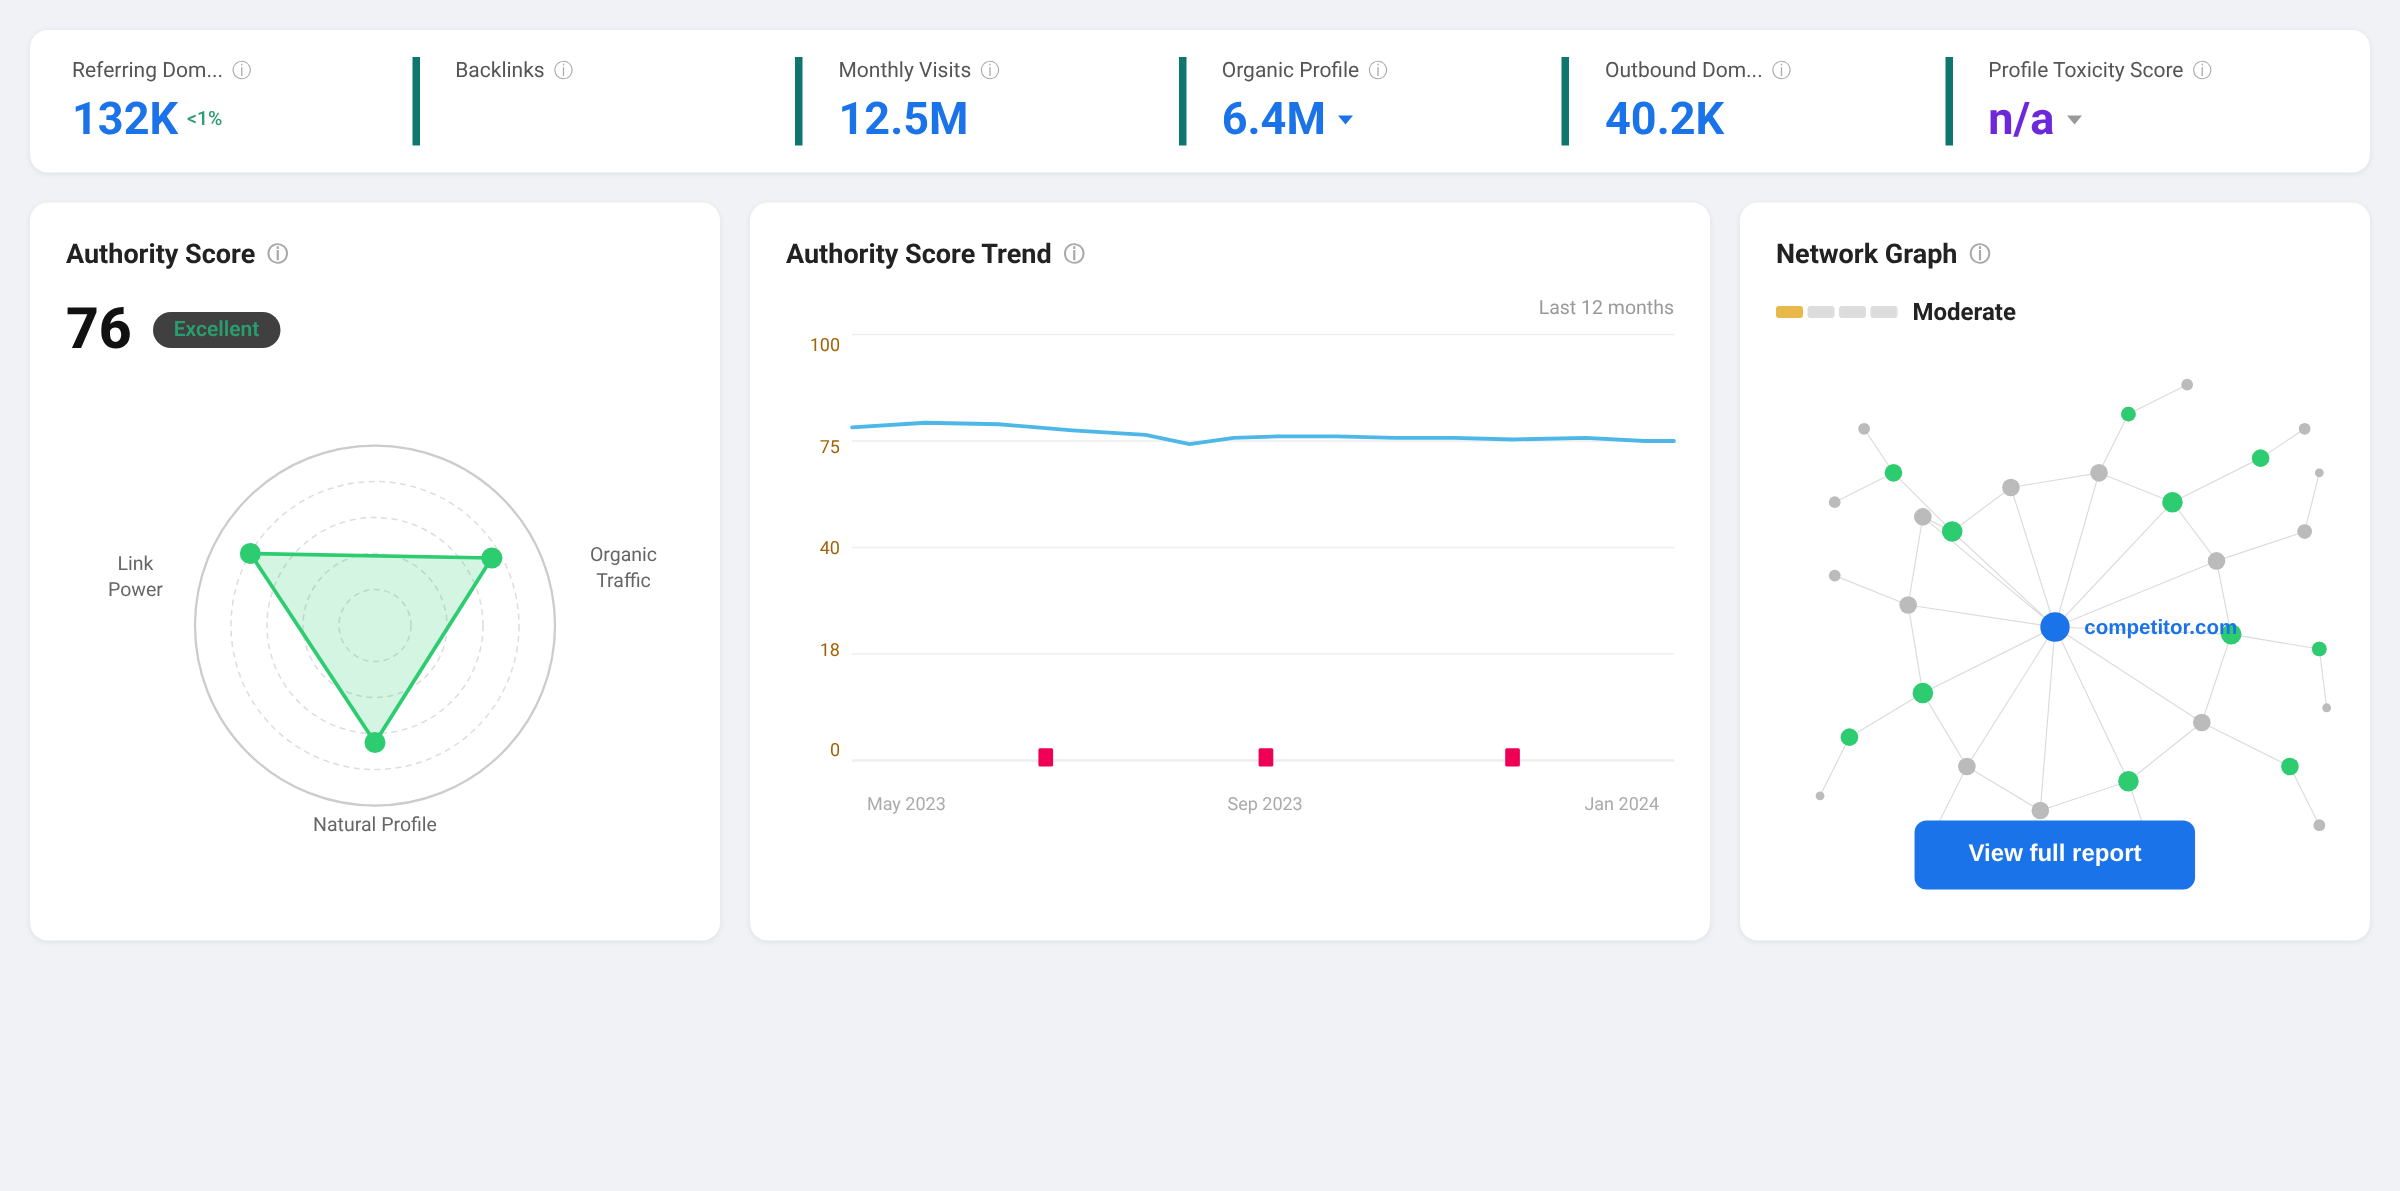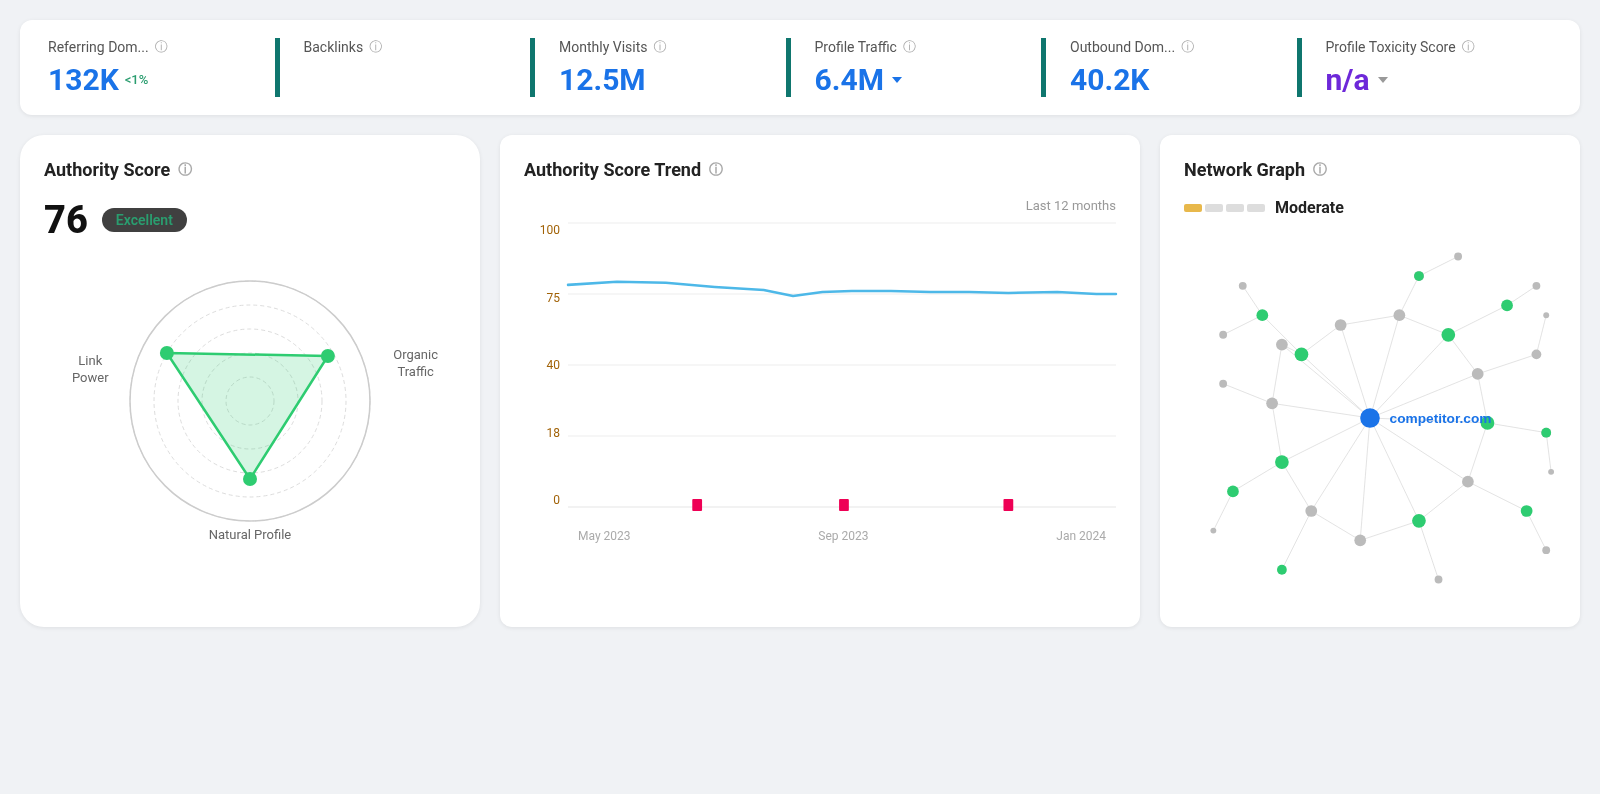--- a/index.html
+++ b/index.html
@@ -68,21 +68,21 @@
     .cards-row {
       display: flex;
       gap: 20px;
     }
     .card {
       background: #fff;
       border-radius: 12px;
       padding: 24px;
       box-shadow: 0 1px 4px rgba(0,0,0,0.08);
     }
-    .card-authority { flex: 0 0 460px; border-radius: 24px; }
+    .card-authority { flex: 0 0 460px; }
     .card-trend { flex: 1; }
     .card-network { flex: 0 0 420px; }
 
     .card-title {
       font-size: 18px;
       font-weight: 700;
       color: #222;
       display: flex;
       align-items: center;
       gap: 8px;
@@ -92,21 +92,21 @@
       color: #aaa;
       font-size: 14px;
       cursor: pointer;
     }
 
     
     .score-row {
       display: flex;
       align-items: center;
       gap: 14px;
-      margin-bottom: 4px;
+      margin-bottom: 20px;
     }
     .score-number {
       font-size: 38px;
       font-weight: 800;
       color: #111;
     }
     .score-badge {
       background: #404040;
       color: #2a9d6f;
       border-radius: 20px;
@@ -260,21 +260,21 @@
       <div class="metric-label">
         <span>Monthly Visits</span> 
         <span class="info-icon">ⓘ</span>
       </div>
       <div class="metric-value">
         <span>12.5M</span>
       </div>
     </div>
     <div class="metric-item">
       <div class="metric-label">
-        <span>Profile Traffic</span> 
+        <span>Organic Profile</span> 
         <span class="info-icon">ⓘ</span>
       </div>
       <div class="metric-value">
         <span>6.4M</span>
         <span class="chevron-down blue"></span>
       </div>
     </div>
     <div class="metric-item">
       <div class="metric-label">
         <span>Outbound Dom...</span> 
@@ -484,16 +484,17 @@
           <circle cx="80" cy="80" r="6"></circle>
           <circle cx="240" cy="40" r="5"></circle>
           <circle cx="370" cy="200" r="5"></circle>
           <circle cx="100" cy="340" r="5"></circle>
         </g>
 
         <circle cx="190" cy="185" r="10" fill="#1a73e8"></circle>
 
         <text x="210" y="190" font-size="14" font-weight="600" fill="#1a73e8" font-family="sans-serif">competitor.com</text>
       </svg>
+      <button class="view-report-btn" style="bottom:10px;">View full report</button>
     </div>
   </div>
 
 </div>
 
 </body></html>

